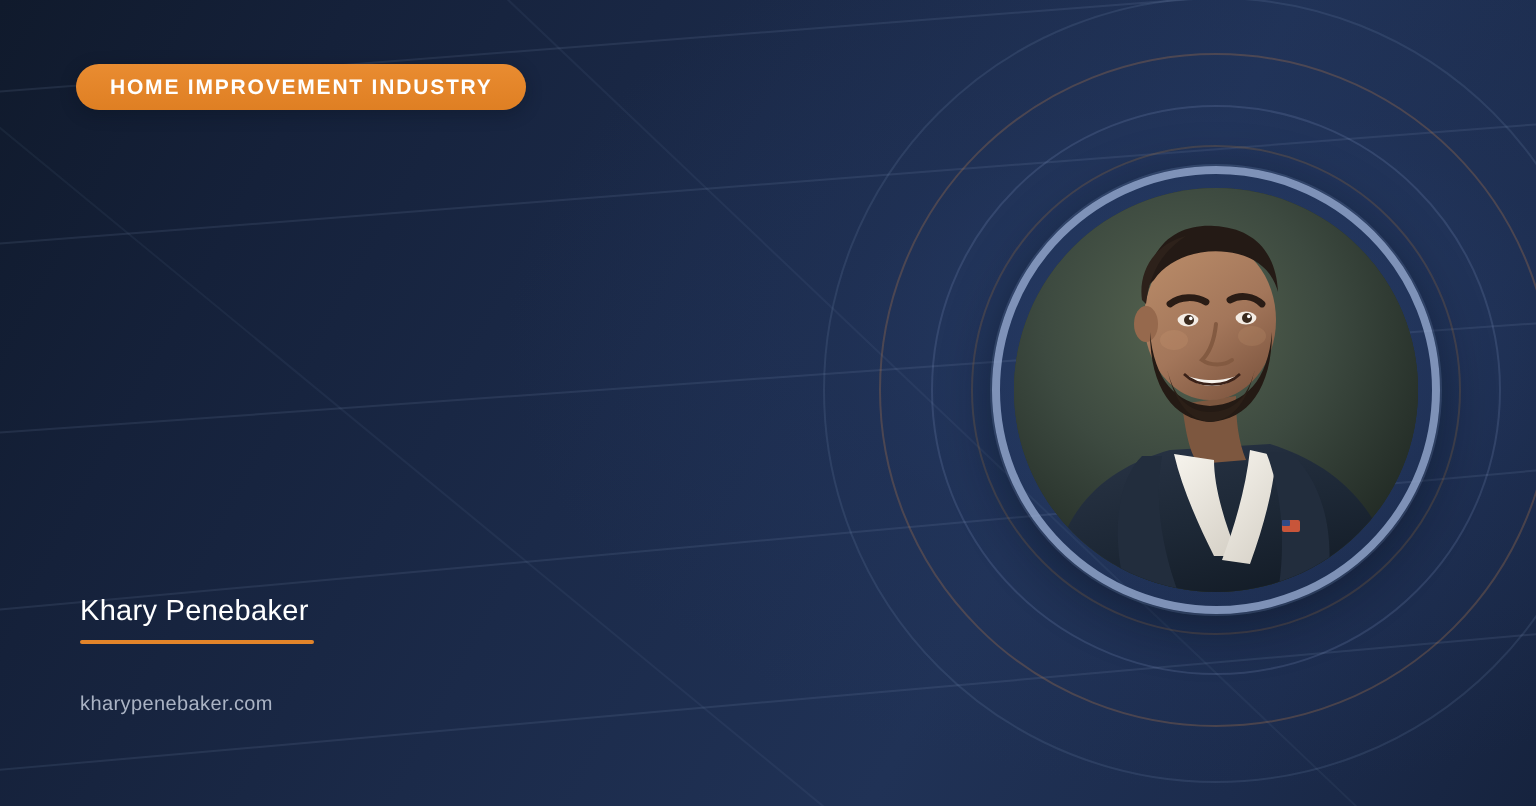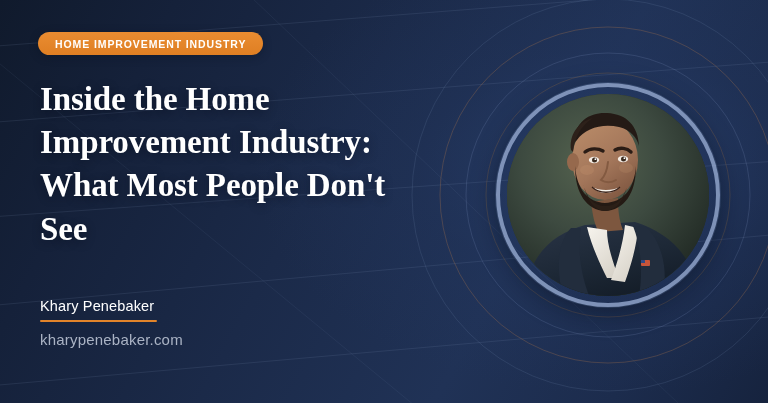--- a/index.html
+++ b/index.html
@@ -129,23 +129,23 @@
     padding-bottom: 6px;
     margin-top: 39px;
   }
   .author-rule {
     width: 117px;
     height: 2px;
     background: #e2842a;
     border-radius: 1px;
   }
   .author-site {
-    margin-top: 9px;
+    margin-top: 25px;
     color: #aab3c4;
-    font-size: 15px;
+    font-size: 10px;
     letter-spacing: 0.2px;
   }
 </style>
 </head>
 <body>
 
 <div id="stage">
 
   <div class="bg-base"></div>
   <div class="bg-glow"></div>
@@ -248,26 +248,20 @@
           <ellipse cx="80" cy="76" rx="7" ry="5" fill="#c2916c" opacity="0.30"></ellipse>
           <ellipse cx="119" cy="74" rx="7" ry="5" fill="#c2916c" opacity="0.24"></ellipse>
         </svg>
       </div>
     </div>
     <div class="portrait-ring"></div>
   </div>
 
   <div class="badge">HOME IMPROVEMENT INDUSTRY</div>
 
-  <h1 class="headline">
-    <span>Inside the Home</span><br>
-    <span>Improvement Industry:</span><br>
-    <span>What Most People Don't</span><br>
-    <span>See</span>
-  </h1>
 
   <div class="author">
     <div class="author-name">Khary Penebaker</div>
     <div class="author-rule"></div>
     <div class="author-site">kharypenebaker.com</div>
   </div>
 
 </div>
 
 </body></html>

